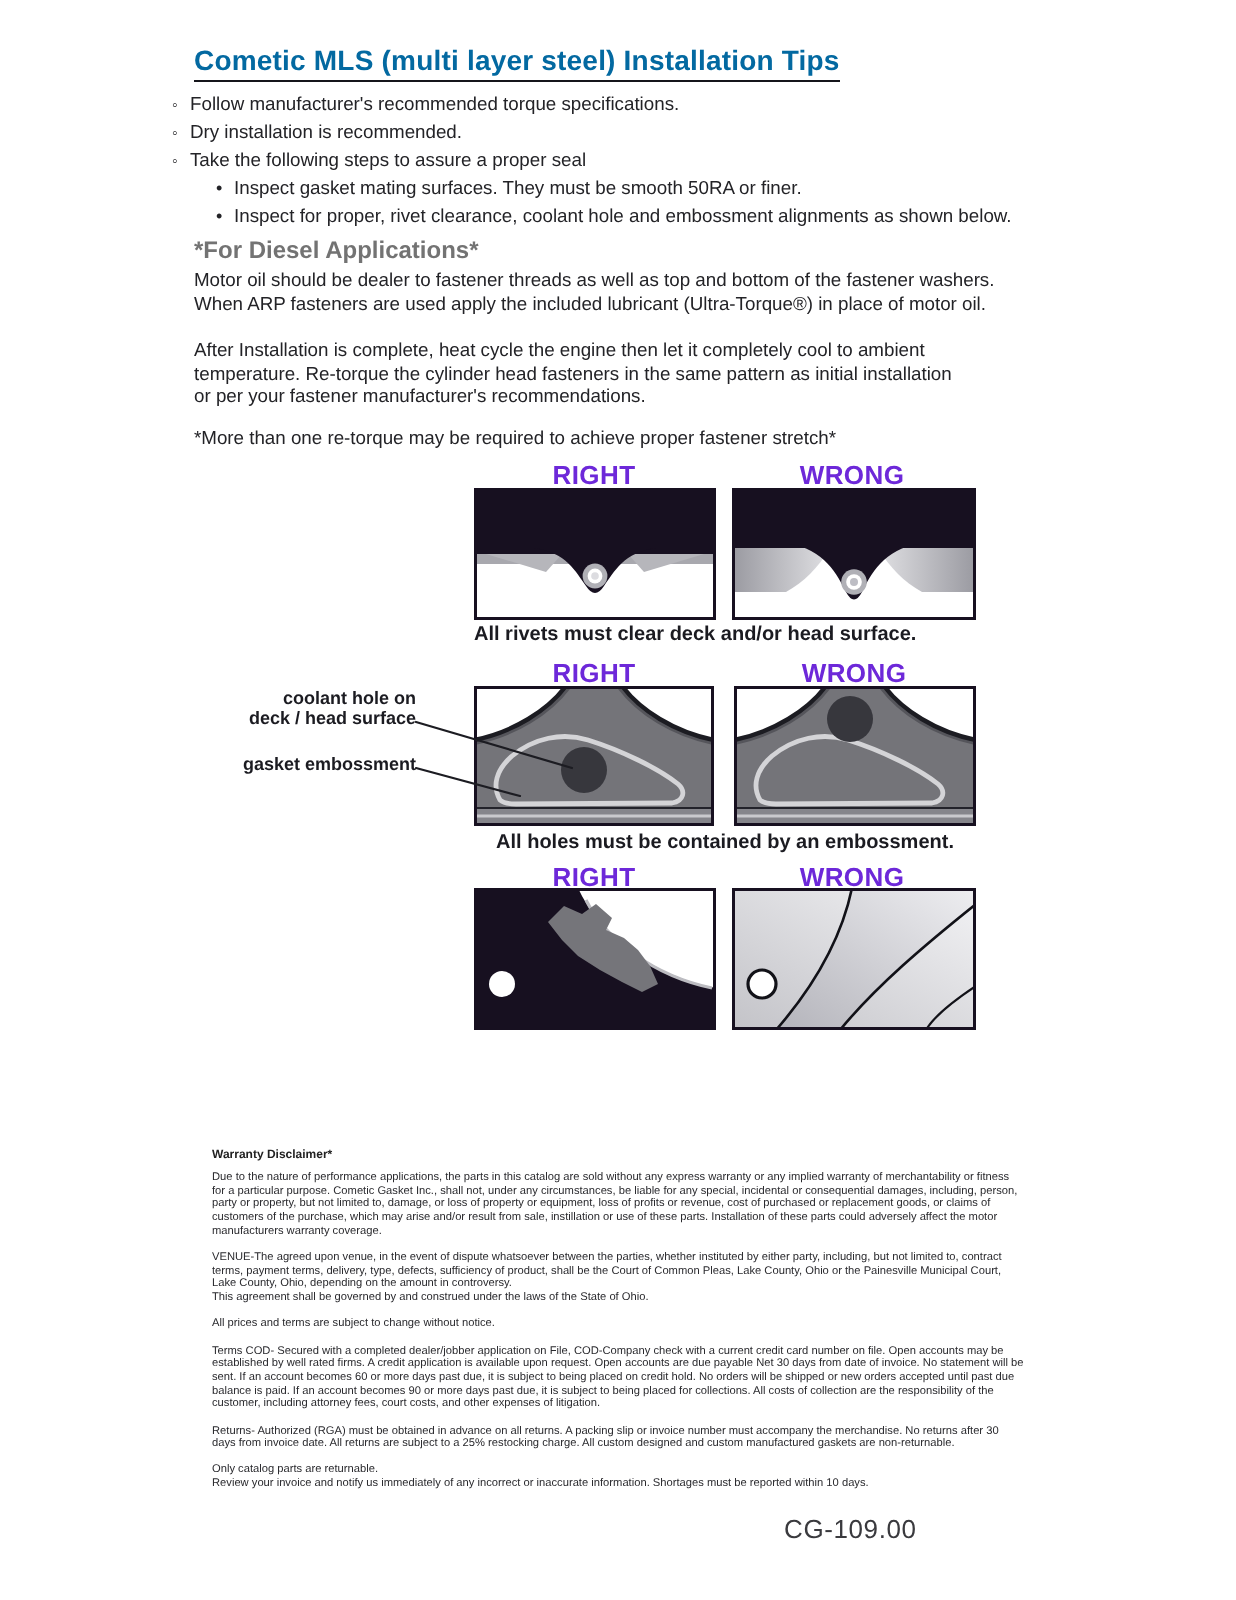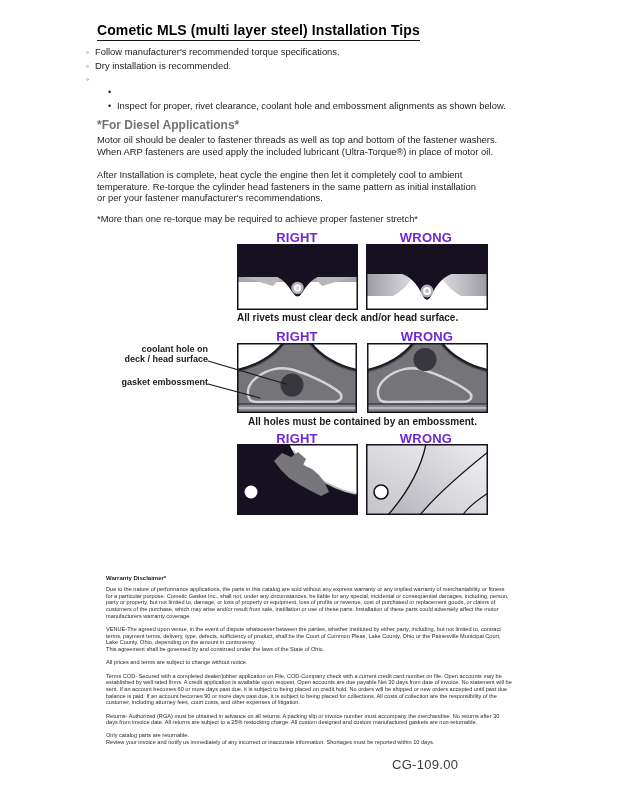--- a/index.html
+++ b/index.html
@@ -4,21 +4,21 @@
 <title>Cometic MLS Installation Tips</title>
 <style>
   html,body{margin:0;padding:0;background:#e8e8e8;}
   .page{
     position:relative;width:618px;height:800px;background:#ffffff;
     font-family:"Liberation Sans","DejaVu Sans",sans-serif;color:#1f1f23;
     overflow:hidden;margin:0 auto;
   }
   .abs{position:absolute;}
   .title{
-    font-size:14px;font-weight:bold;color:#000000;margin:0;
+    font-size:14px;font-weight:bold;color:#0369a1;margin:0;
     border-bottom:1.5px solid #15151b;padding-bottom:2px;display:inline-block;
     letter-spacing:0.1px;
   }
   .bullets{font-size:9.4px;line-height:13px;color:#232327;}
   .b-row{display:flex;align-items:baseline;}
   .b-row.sub{padding-left:22px;}
   .b-mark{width:9px;flex:0 0 9px;font-size:8px;color:#232327;}
   .b-mark.dot{font-size:9px;}
   .sec-h{font-size:12px;font-weight:bold;color:#737373;margin:0;}
   .body-text{font-size:9.4px;line-height:11.6px;color:#232327;margin:0;width:424px;}
@@ -43,23 +43,25 @@
     <div class="b-row">
       <span class="b-mark">◦</span>
       <span>Follow manufacturer's recommended torque specifications.</span>
     </div>
     <div class="b-row">
       <span class="b-mark">◦</span>
       <span>Dry installation is recommended.</span>
     </div>
     <div class="b-row">
       <span class="b-mark">◦</span>
+      <span>Take the following steps to assure a proper seal</span>
     </div>
     <div class="b-row sub">
       <span class="b-mark dot">•</span>
+      <span>Inspect gasket mating surfaces.  They must be smooth 50RA or finer.</span>
     </div>
     <div class="b-row sub">
       <span class="b-mark dot">•</span>
       <span>Inspect for proper, rivet clearance, coolant hole and embossment alignments as shown below.</span>
     </div>
   </div>
 
   <h2 class="sec-h abs" style="left:97px;top:118px;">*For Diesel Applications*</h2>
   <p class="body-text pre abs" style="left:97px;top:134px;">Motor oil should be dealer to fastener threads as well as top and bottom of the fastener washers.
 When ARP fasteners are used apply the included lubricant (Ultra-Torque®) in place of motor oil.</p>

